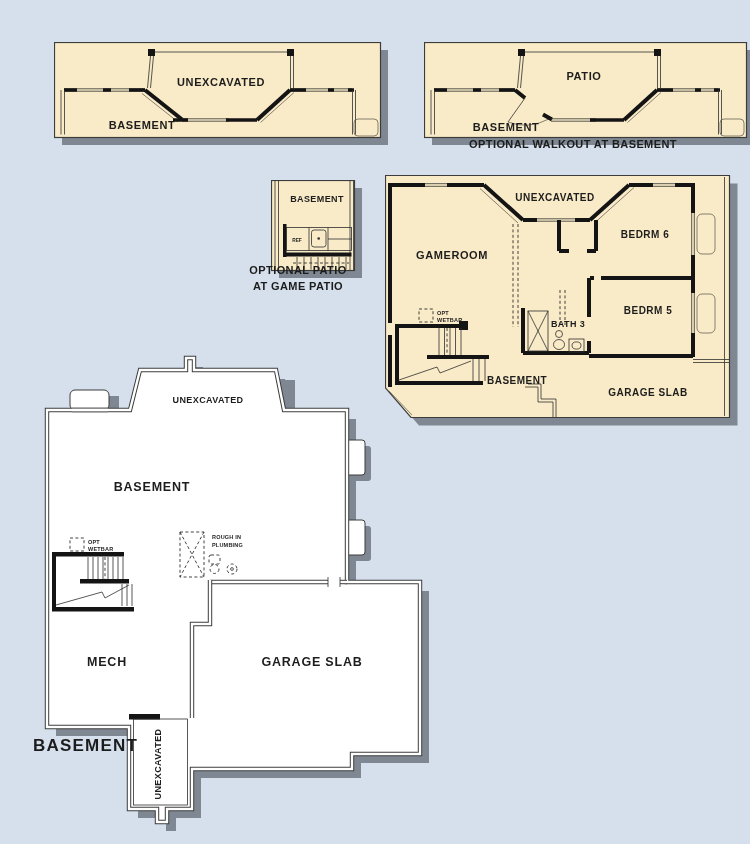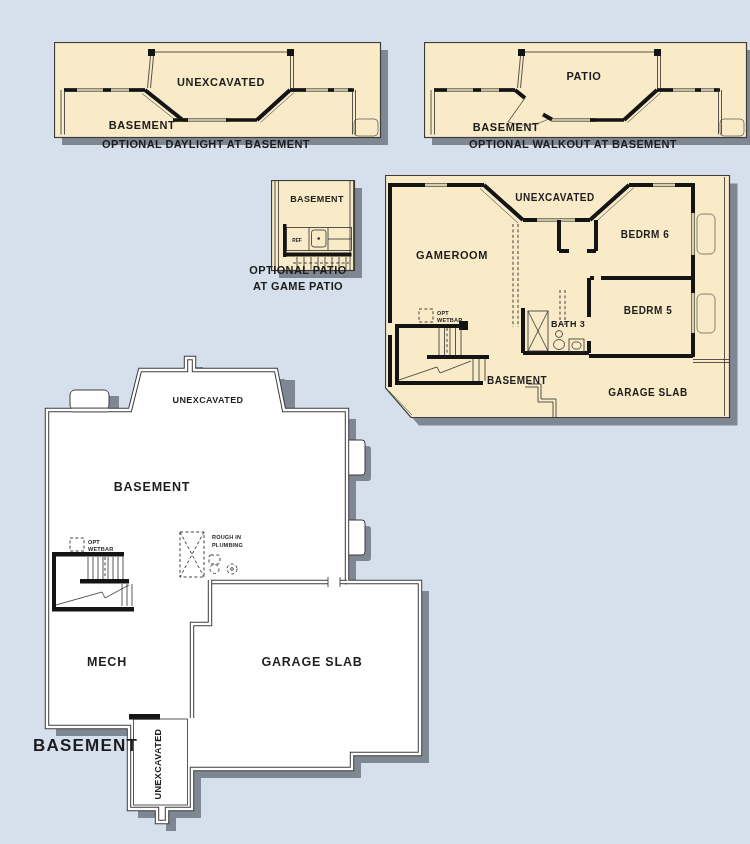--- a/index.html
+++ b/index.html
@@ -66,21 +66,20 @@
       <g>
         <line class="thin" x1="7" y1="48" x2="7" y2="92.5"></line>
         <line class="thin" x1="10.5" y1="48" x2="10.5" y2="92.5"></line>
         <line class="thin" x1="298.5" y1="48" x2="298.5" y2="92.5"></line>
         <line class="thin" x1="301.5" y1="48" x2="301.5" y2="92.5"></line>
       </g>
       <rect x="300" y="77" width="24" height="17" rx="4" fill="#f9ebc7" class="thin2"></rect>
       <text class="room" x="167" y="44" text-anchor="middle">UNEXCAVATED</text>
       <text class="room" x="88" y="87" text-anchor="middle">BASEMENT</text>
     </svg>
-    <figcaption class="caption" style="left:0;top:106px;width:328px;">OPTIONAL DAYLIGHT AT BASEMENT</figcaption>
   </figure>
 
   <figure class="panel" style="left:412px;top:30px;">
     <svg width="336" height="108" viewBox="0 0 336 108">
       <rect x="8" y="8" width="322" height="95" fill="#7e8792"></rect>
       <rect x="0.5" y="0.5" width="322" height="95" fill="#f9ebc7" stroke="#3c3c3c" stroke-width="1.2"></rect>
       <g>
         <rect x="94" y="7" width="7" height="7" fill="#141414"></rect>
         <rect x="230" y="7" width="7" height="7" fill="#141414"></rect>
         <line class="thin" x1="101" y1="10" x2="230" y2="10"></line>

